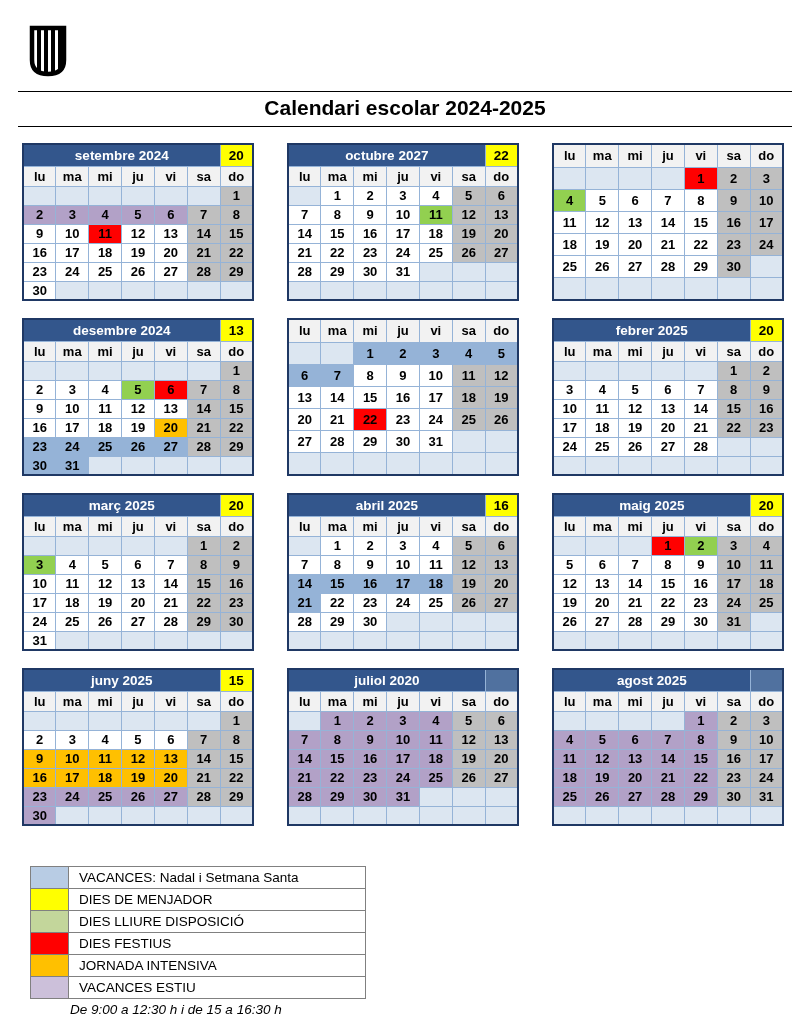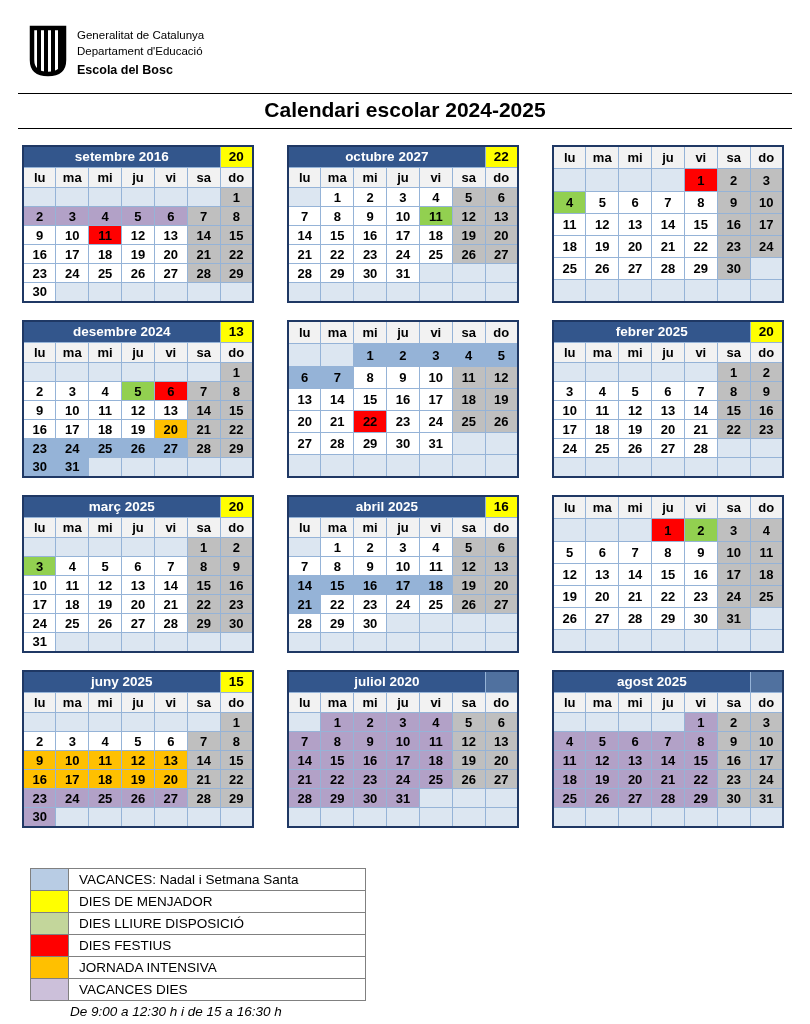--- a/index.html
+++ b/index.html
@@ -65,36 +65,31 @@
         </clipPath>
       </defs>
       <path d="M4,4 h32 v32 q0,14 -16,14 q-16,0 -16,-14 z" fill="#ffffff" stroke="#000000" stroke-width="4.5"></path>
       <g clip-path="url(#shieldClip)">
         <rect x="9" y="4" width="4" height="46" fill="#000"></rect>
         <rect x="16" y="4" width="4" height="46" fill="#000"></rect>
         <rect x="23" y="4" width="4" height="46" fill="#000"></rect>
         <rect x="30" y="4" width="4" height="46" fill="#000"></rect>
       </g>
     </svg>
-    <div class="org-text">
-      <div>Generalitat de Catalunya</div>
-      <div>Departament d'Educació</div>
-      <div class="school-name">Escola del Bosc</div>
-    </div>
   </div>
 
   <div class="title-band">
     <h1>Calendari escolar 2024-2025</h1>
   </div>
 
   <div id="months-grid">
       <table class="month">
         <tbody>
           <tr>
-            <td colspan="6" class="mname" style="background: rgb(51, 86, 140);">setembre 2016</td>
+            <td colspan="6" class="mname" style="background: rgb(51, 86, 140);">setembre 2024</td>
             <td class="mname" style="background: rgb(255, 255, 0); color: rgb(0, 0, 0);">20</td>
           </tr>
           <tr>
             <td class="dh" style="background: rgb(242, 242, 242);">lu</td>
             <td class="dh" style="background: rgb(242, 242, 242);">ma</td>
             <td class="dh" style="background: rgb(242, 242, 242);">mi</td>
             <td class="dh" style="background: rgb(242, 242, 242);">ju</td>
             <td class="dh" style="background: rgb(242, 242, 242);">vi</td>
             <td class="dh" style="background: rgb(242, 242, 242);">sa</td>
             <td class="dh" style="background: rgb(242, 242, 242);">do</td>
@@ -640,20 +635,24 @@
             <td style="background: rgb(220, 230, 241);"></td>
             <td style="background: rgb(220, 230, 241);"></td>
             <td style="background: rgb(220, 230, 241);"></td>
             <td style="background: rgb(220, 230, 241);"></td>
           </tr>
         </tbody>
       </table>
       <table class="month">
         <tbody>
           <tr>
+            <td colspan="6" class="mname" style="background: rgb(51, 86, 140);">maig 2025</td>
+            <td class="mname" style="background: rgb(255, 255, 0); color: rgb(0, 0, 0);">20</td>
+          </tr>
+          <tr>
             <td class="dh" style="background: rgb(242, 242, 242);">lu</td>
             <td class="dh" style="background: rgb(242, 242, 242);">ma</td>
             <td class="dh" style="background: rgb(242, 242, 242);">mi</td>
             <td class="dh" style="background: rgb(242, 242, 242);">ju</td>
             <td class="dh" style="background: rgb(242, 242, 242);">vi</td>
             <td class="dh" style="background: rgb(242, 242, 242);">sa</td>
             <td class="dh" style="background: rgb(242, 242, 242);">do</td>
           </tr>
           <tr>
             <td style="background: rgb(220, 230, 241);"></td>
@@ -944,21 +943,21 @@
           <tr>
             <td class="lsw" style="background: rgb(255, 0, 0);"></td>
             <td class="llb">DIES FESTIUS</td>
           </tr>
           <tr>
             <td class="lsw" style="background: rgb(255, 192, 0);"></td>
             <td class="llb">JORNADA INTENSIVA</td>
           </tr>
           <tr>
             <td class="lsw" style="background: rgb(204, 192, 218);"></td>
-            <td class="llb">VACANCES DIES</td>
+            <td class="llb">VACANCES ESTIU</td>
           </tr>
         </tbody>
       </table>
     <div class="info">
       <div class="i">De 9:00 a 12:30 h i de 15 a 16:30 h</div>
       <div class="gap"></div>
       <div class="b">Jornada intensiva</div>
       <div class="i">De 9:00 a 13:00 h</div>
       <div>Del 9 al 20 de juny de 2025</div>
     </div>

